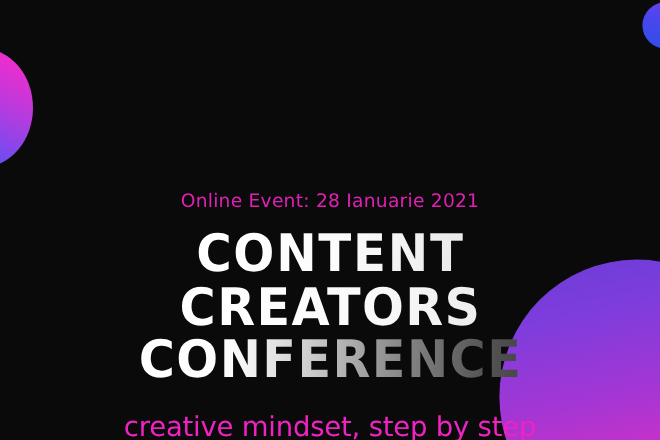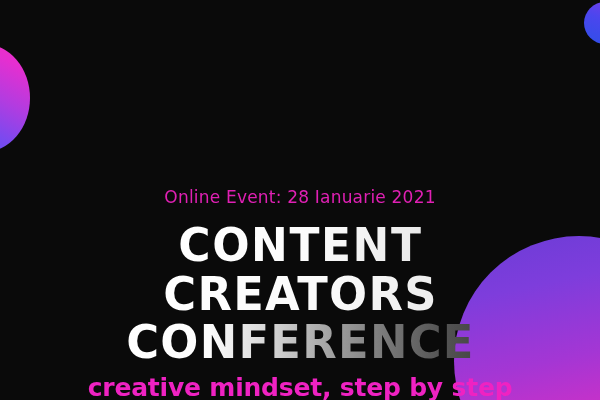--- a/index.html
+++ b/index.html
@@ -142,24 +142,24 @@
         #757575 76%,
         #555555 90%,
         #464646 100%);
     -webkit-background-clip: text;
     background-clip: text;
     -webkit-text-fill-color: transparent;
     color: transparent;
   }
 
   #tagline {
-    margin-top: 12px;
+    margin-top: 26px;
     font-family: "DejaVu Sans", sans-serif;
     font-size: 25px;
-    font-weight: 700;
+    font-weight: 400;
     letter-spacing: -0.2px;
     color: #ef22c2;
     white-space: nowrap;
     line-height: 1;
   }
 </style>
 </head>
 <body>
 
 <div id="banner">

